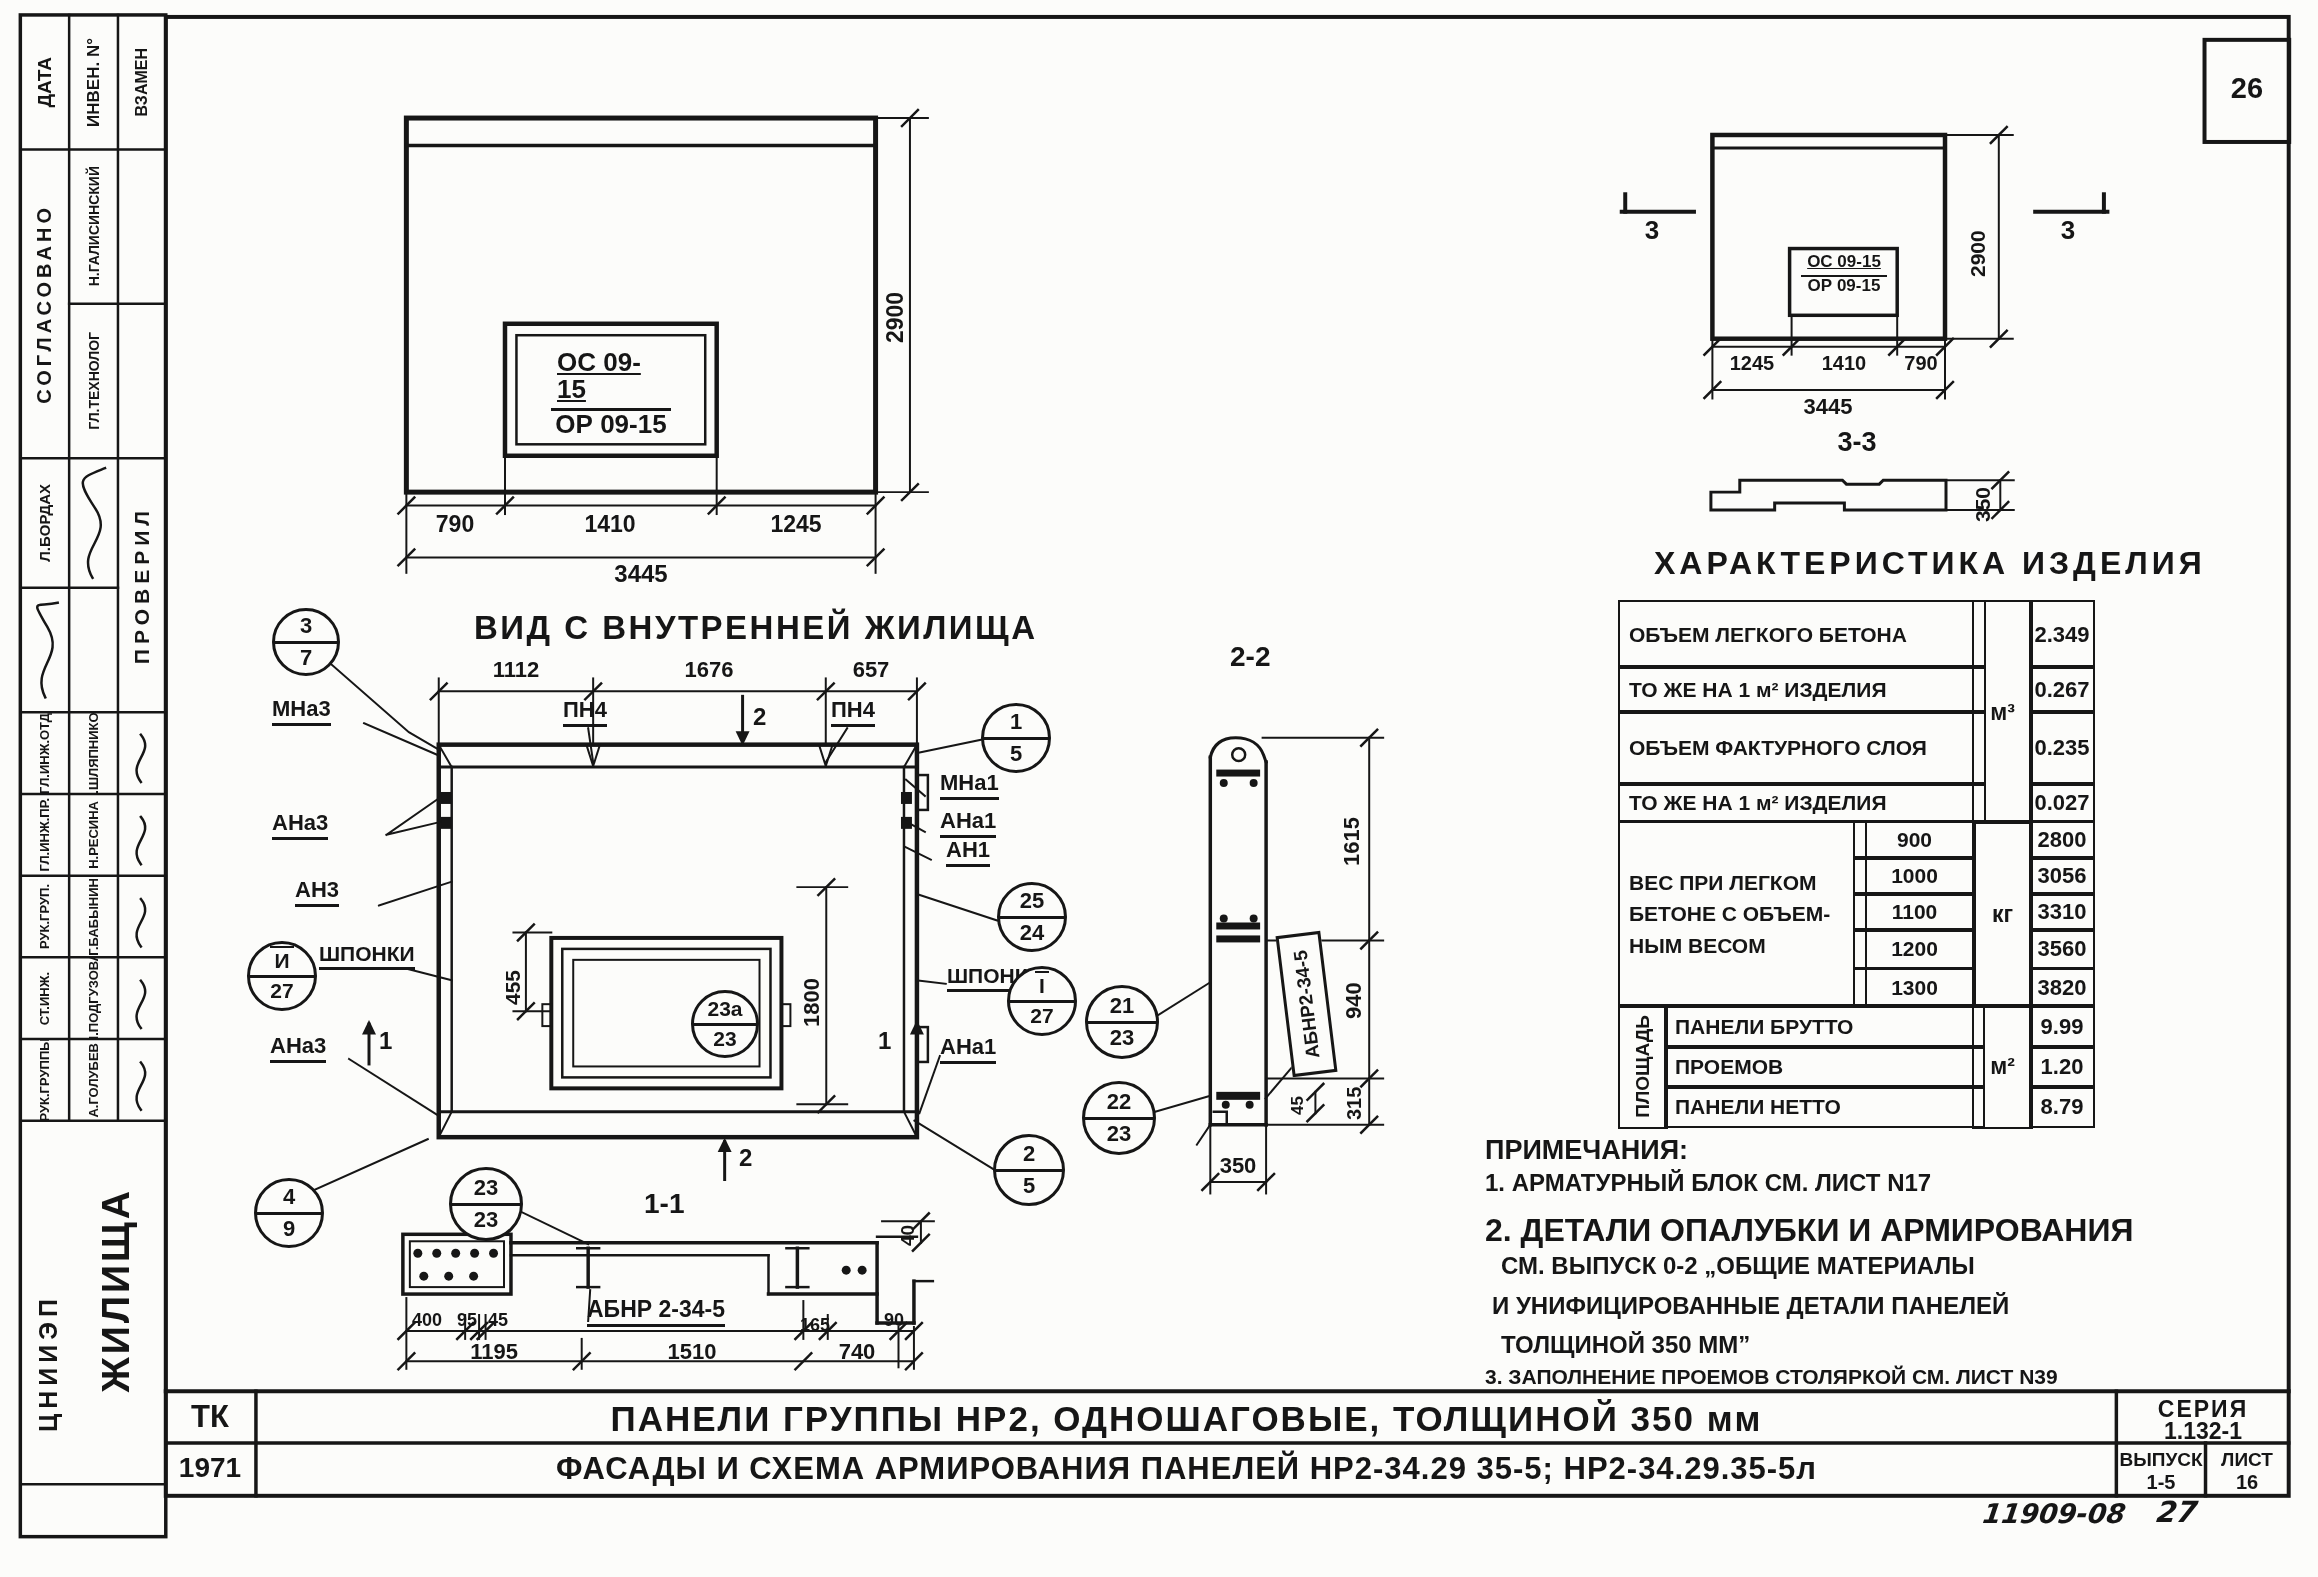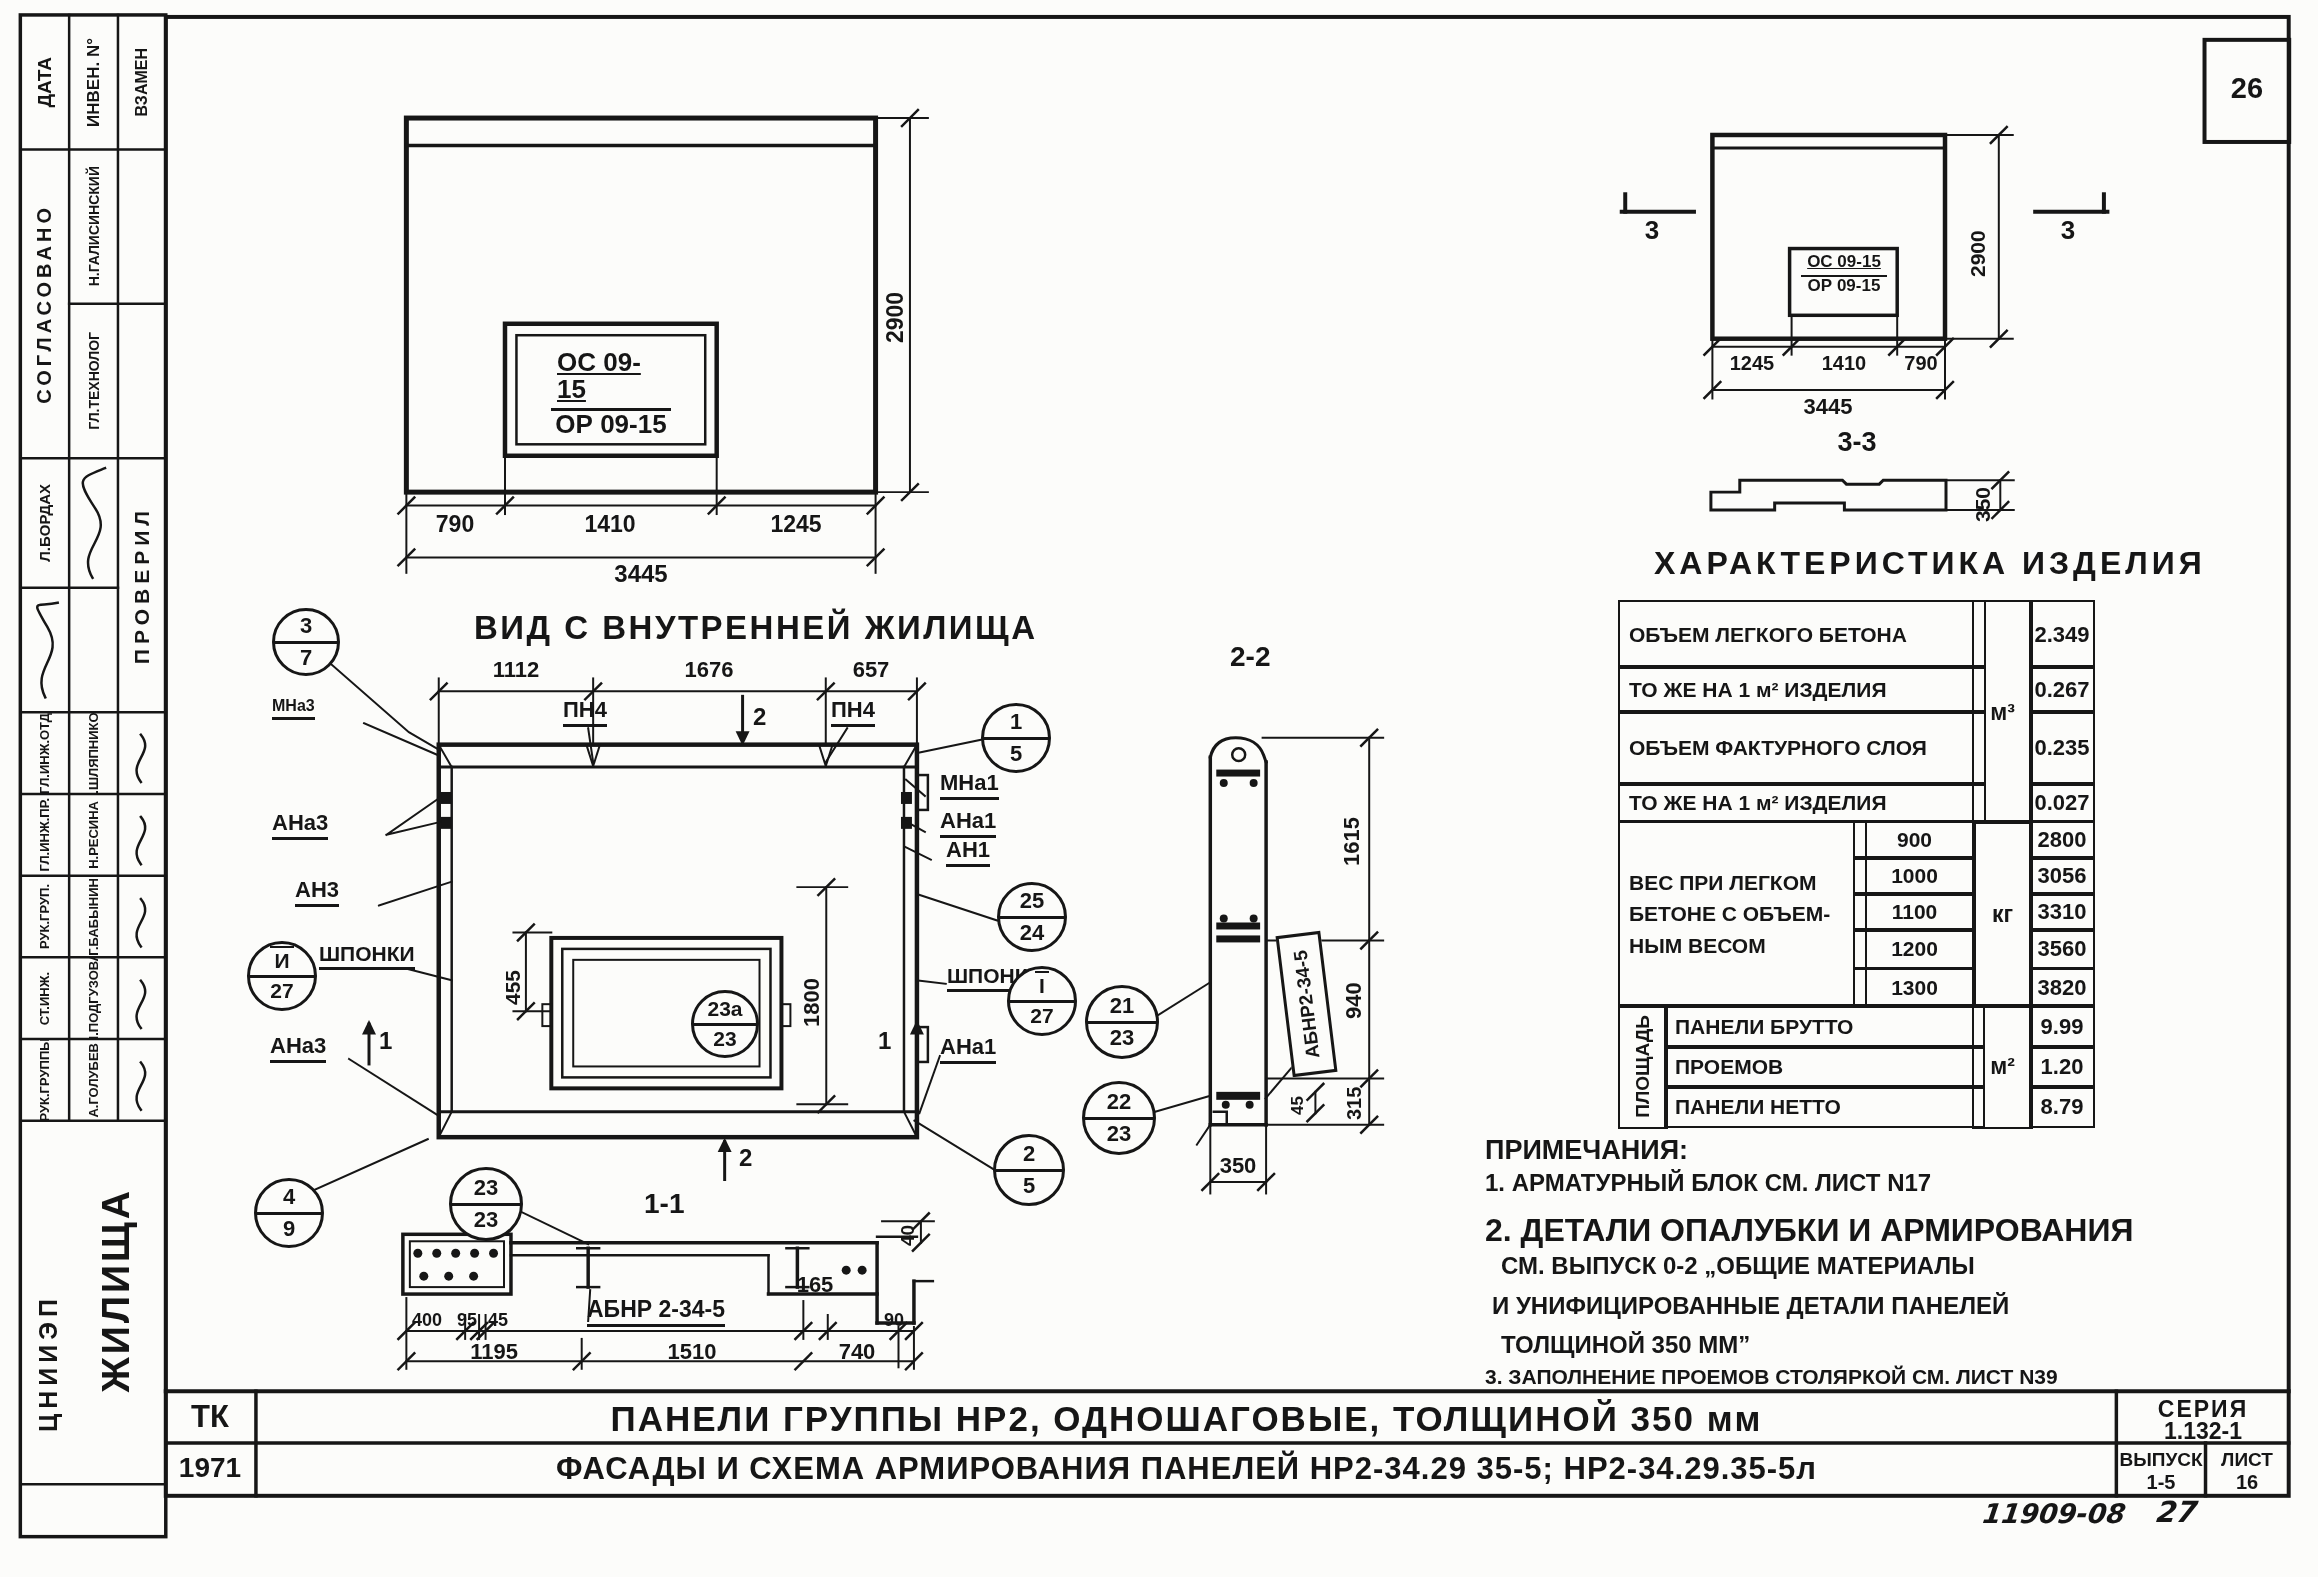--- a/index.html
+++ b/index.html
@@ -438,21 +438,21 @@
 <div class="t" style="left:1485px;top:1366px;font-size:21px">3. ЗАПОЛНЕНИЕ ПРОЕМОВ СТОЛЯРКОЙ СМ. ЛИСТ N39</div>
 
 <div class="t" style="left:474px;top:611px;font-size:33px;letter-spacing:2.5px">ВИД С ВНУТРЕННЕЙ ЖИЛИЩА</div>
 <div class="t cx" style="left:516px;top:659px;font-size:22px">1112</div>
 <div class="t cx" style="left:709px;top:659px;font-size:22px">1676</div>
 <div class="t cx" style="left:871px;top:659px;font-size:22px">657</div>
 <div class="t ul" style="left:563px;top:699px;font-size:22px">ПН4</div>
 <div class="t ul" style="left:831px;top:699px;font-size:22px">ПН4</div>
 <div class="t" style="left:753px;top:705px;font-size:24px">2</div>
 <div class="t" style="left:739px;top:1146px;font-size:24px">2</div>
-<div class="t ul" style="left:272px;top:698px;font-size:16px">МНа3</div>
+<div class="t ul" style="left:272px;top:698px;font-size:22px">МНа3</div>
 <div class="t ul" style="left:272px;top:812px;font-size:22px">АНа3</div>
 <div class="t ul" style="left:295px;top:879px;font-size:22px">АН3</div>
 <div class="t ul" style="left:319px;top:943px;font-size:21px">ШПОНКИ</div>
 <div class="t ul" style="left:270px;top:1035px;font-size:22px">АНа3</div>
 <div class="t" style="left:379px;top:1029px;font-size:24px">1</div>
 <div class="t ul" style="left:940px;top:772px;font-size:22px">МНа1</div>
 <div class="t ul" style="left:940px;top:810px;font-size:22px">АНа1</div>
 <div class="t ul" style="left:946px;top:839px;font-size:22px">АН1</div>
 <div class="t ul" style="left:947px;top:965px;font-size:21px">ШПОНКИ</div>
 <div class="t ul" style="left:940px;top:1036px;font-size:22px">АНа1</div>
@@ -507,21 +507,21 @@
 <div class="co" style="left:691px;top:990px;width:62px;height:62px;font-size:21px">
       <span class="a">23а</span>
       <span class="b">23</span>
     </div>
 
 <div class="t" style="left:644px;top:1190px;font-size:28px">1-1</div>
 <div class="t ul" style="left:587px;top:1298px;font-size:23px">АБНР 2-34-5</div>
 <div class="t cx" style="left:427px;top:1311px;font-size:18px">400</div>
 <div class="t cx" style="left:467px;top:1311px;font-size:18px">95</div>
 <div class="t cx" style="left:498px;top:1311px;font-size:18px">45</div>
-<div class="t cx" style="left:815px;top:1274px;font-size:22px">165</div>
+<div class="t cx" style="left:815px;top:1316px;font-size:18px">165</div>
 <div class="t cx" style="left:894px;top:1311px;font-size:18px">90</div>
 <div class="t cx" style="left:494px;top:1341px;font-size:22px">1195</div>
 <div class="t cx" style="left:692px;top:1341px;font-size:22px">1510</div>
 <div class="t cx" style="left:857px;top:1341px;font-size:22px">740</div>
 <div class="t vtl" style="left:898px;top:1246px;font-size:19px">40</div>
 
 <div class="t" style="left:1230px;top:643px;font-size:28px">2-2</div>
 <div class="t vtl" style="left:1341px;top:866px;font-size:22px">1615</div>
 <div class="t vtl" style="left:1343px;top:1019px;font-size:22px">940</div>
 <div class="t vtl" style="left:1344px;top:1120px;font-size:20px">315</div>

